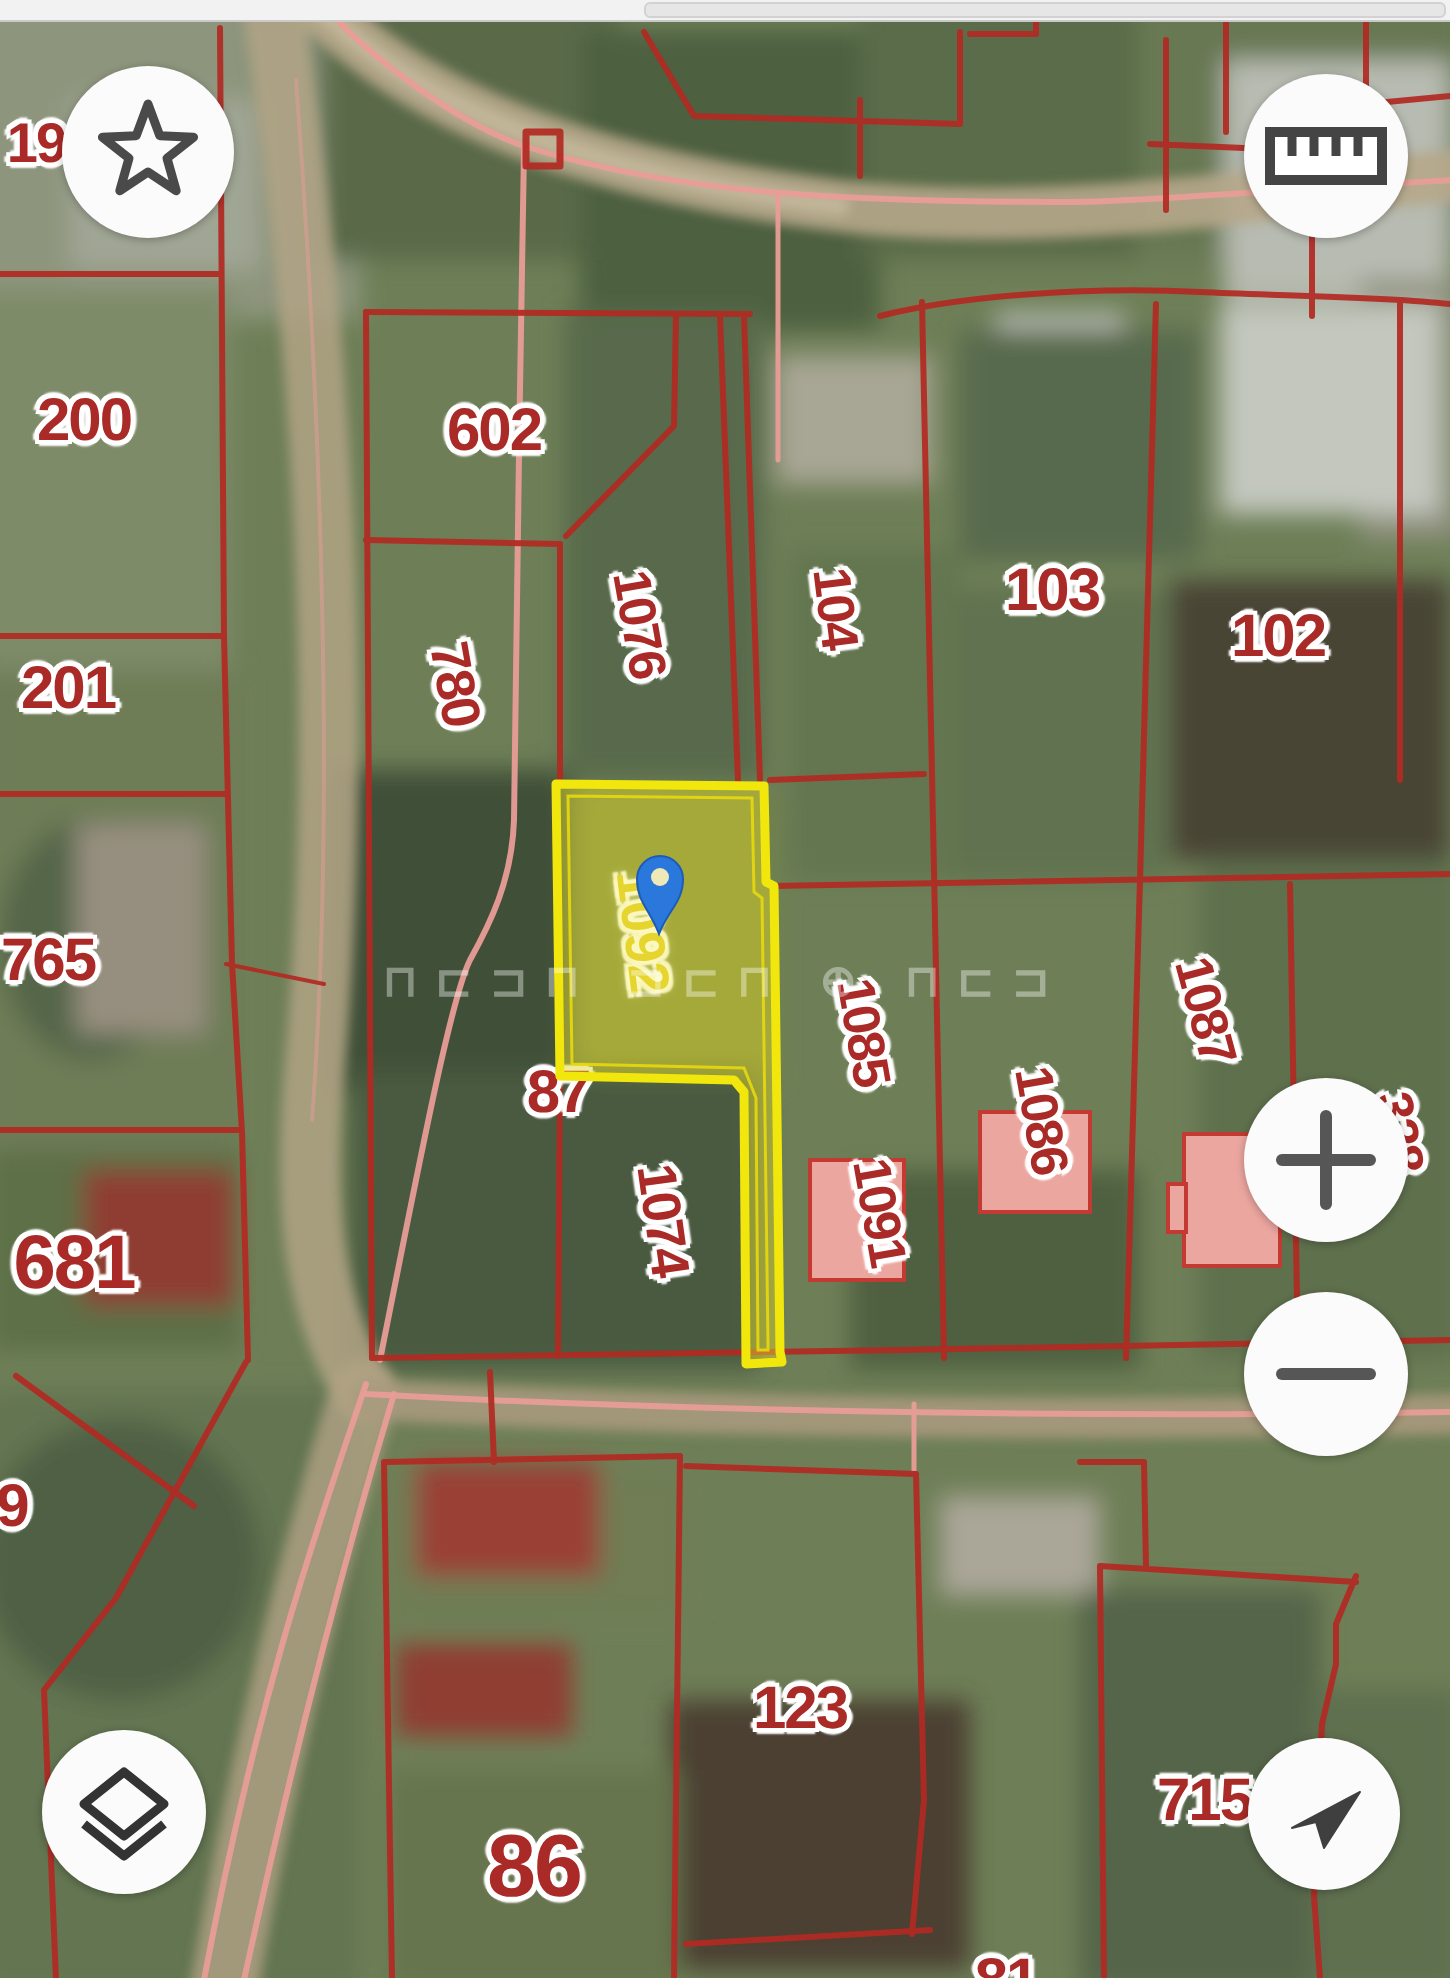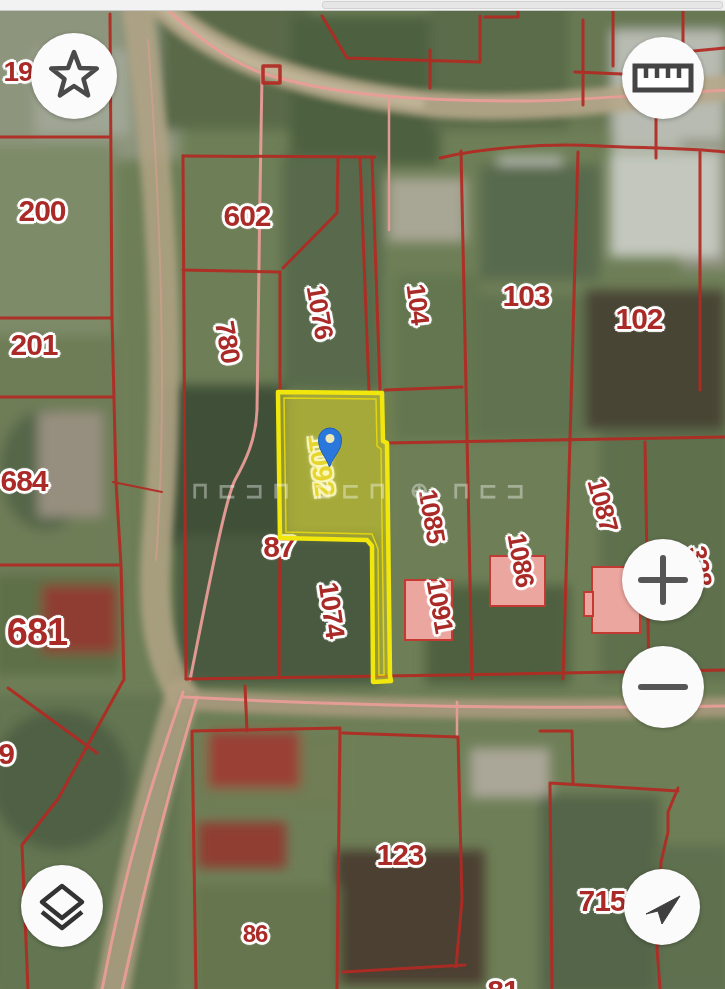--- a/index.html
+++ b/index.html
@@ -140,38 +140,38 @@
       <rect x="405" y="580" width="47" height="60"></rect>
       <rect x="490" y="556" width="55" height="50"></rect>
       <rect x="592" y="567" width="48" height="66"></rect>
       <rect x="584" y="592" width="9" height="24"></rect>
     </g>
   </svg>
 
   <div id="labels-layer">
       <div class="plabel" style="left: 42px; top: 211px; font-size: 30px; transform: translate(-50%, -50%) rotate(0deg);">200</div>
       <div class="plabel" style="left: 34px; top: 345px; font-size: 30px; transform: translate(-50%, -50%) rotate(0deg); text-align: center;">201</div>
-      <div class="plabel" style="left: 24px; top: 481px; font-size: 30px; transform: translate(-50%, -50%) rotate(0deg);">684</div>
+      <div class="plabel" style="left: 24px; top: 481px; font-size: 30px; transform: translate(-50%, -50%) rotate(0deg);">765</div>
       <div class="plabel" style="left: 37px; top: 632px; font-size: 38px; transform: translate(-50%, -50%) rotate(0deg);">681</div>
       <div class="plabel" style="left: 6px; top: 754px; font-size: 30px; transform: translate(-50%, -50%) rotate(0deg);">9</div>
       <div class="plabel" style="left: 18px; top: 72px; font-size: 28px; transform: translate(-50%, -50%) rotate(0deg);">19</div>
       <div class="plabel" style="left: 247px; top: 216px; font-size: 30px; transform: translate(-50%, -50%) rotate(0deg);">602</div>
       <div class="plabel" style="left: 227px; top: 342px; font-size: 27px; transform: translate(-50%, -50%) rotate(80deg);">780</div>
       <div class="plabel" style="left: 320px; top: 312px; font-size: 26px; transform: translate(-50%, -50%) rotate(80deg);">1076</div>
       <div class="plabel" style="left: 418px; top: 304px; font-size: 26px; transform: translate(-50%, -50%) rotate(83deg);">104</div>
       <div class="plabel" style="left: 526px; top: 296px; font-size: 30px; transform: translate(-50%, -50%) rotate(0deg);">103</div>
       <div class="plabel" style="left: 639px; top: 292px; font-size: 30px; transform: translate(-50%, -50%) rotate(0deg); margin-top: 27px;">102</div>
       <div class="plabel" style="left: 432px; top: 516px; font-size: 26px; transform: translate(-50%, -50%) rotate(80deg);">1085</div>
       <div class="plabel" style="left: 440px; top: 606px; font-size: 26px; transform: translate(-50%, -50%) rotate(80deg);">1091</div>
       <div class="plabel" style="left: 521px; top: 560px; font-size: 26px; transform: translate(-50%, -50%) rotate(80deg);">1086</div>
       <div class="plabel" style="left: 603px; top: 505px; font-size: 26px; transform: translate(-50%, -50%) rotate(75deg);">1087</div>
       <div class="plabel" style="left: 700px; top: 566px; font-size: 26px; transform: translate(-50%, -50%) rotate(80deg);">328</div>
       <div class="plabel" style="left: 331px; top: 610px; font-size: 27px; transform: translate(-50%, -50%) rotate(82deg);">1074</div>
       <div class="plabel" style="left: 231px; top: 547px; font-size: 30px; transform: translate(-50%, -50%) rotate(0deg); margin-left: 48px;">87</div>
-      <div class="plabel" style="left: 255px; top: 934px; font-size: 24px; transform: translate(-50%, -50%) rotate(0deg); text-align: center;">86</div>
+      <div class="plabel" style="left: 267px; top: 934px; font-size: 44px; transform: translate(-50%, -50%) rotate(0deg); text-align: center;">86</div>
       <div class="plabel" style="left: 400px; top: 855px; font-size: 30px; transform: translate(-50%, -50%) rotate(0deg);">123</div>
       <div class="plabel" style="left: 602px; top: 901px; font-size: 30px; transform: translate(-50%, -50%) rotate(0deg);">715</div>
       <div class="plabel" style="left: 503px; top: 991px; font-size: 30px; transform: translate(-50%, -50%) rotate(0deg);">81</div>
     </div>
 
   <svg id="parcel-sel" class="layer" width="725" height="989">
     <polygon points="278,392 382,393 383,441 387,443 390,676 391,681 373,682 372,546 367,540 280,538" fill="rgba(222,214,40,0.48)" stroke="#f2e70c" stroke-width="4.5" stroke-linejoin="round"></polygon>
     <polygon points="284,398 376,399 377,446 381,449 384,671 384,675 379,675 378,549 372,534 286,532" fill="none" stroke="#e8d90f" stroke-width="1.5" opacity="0.9"></polygon>
   </svg>
 

